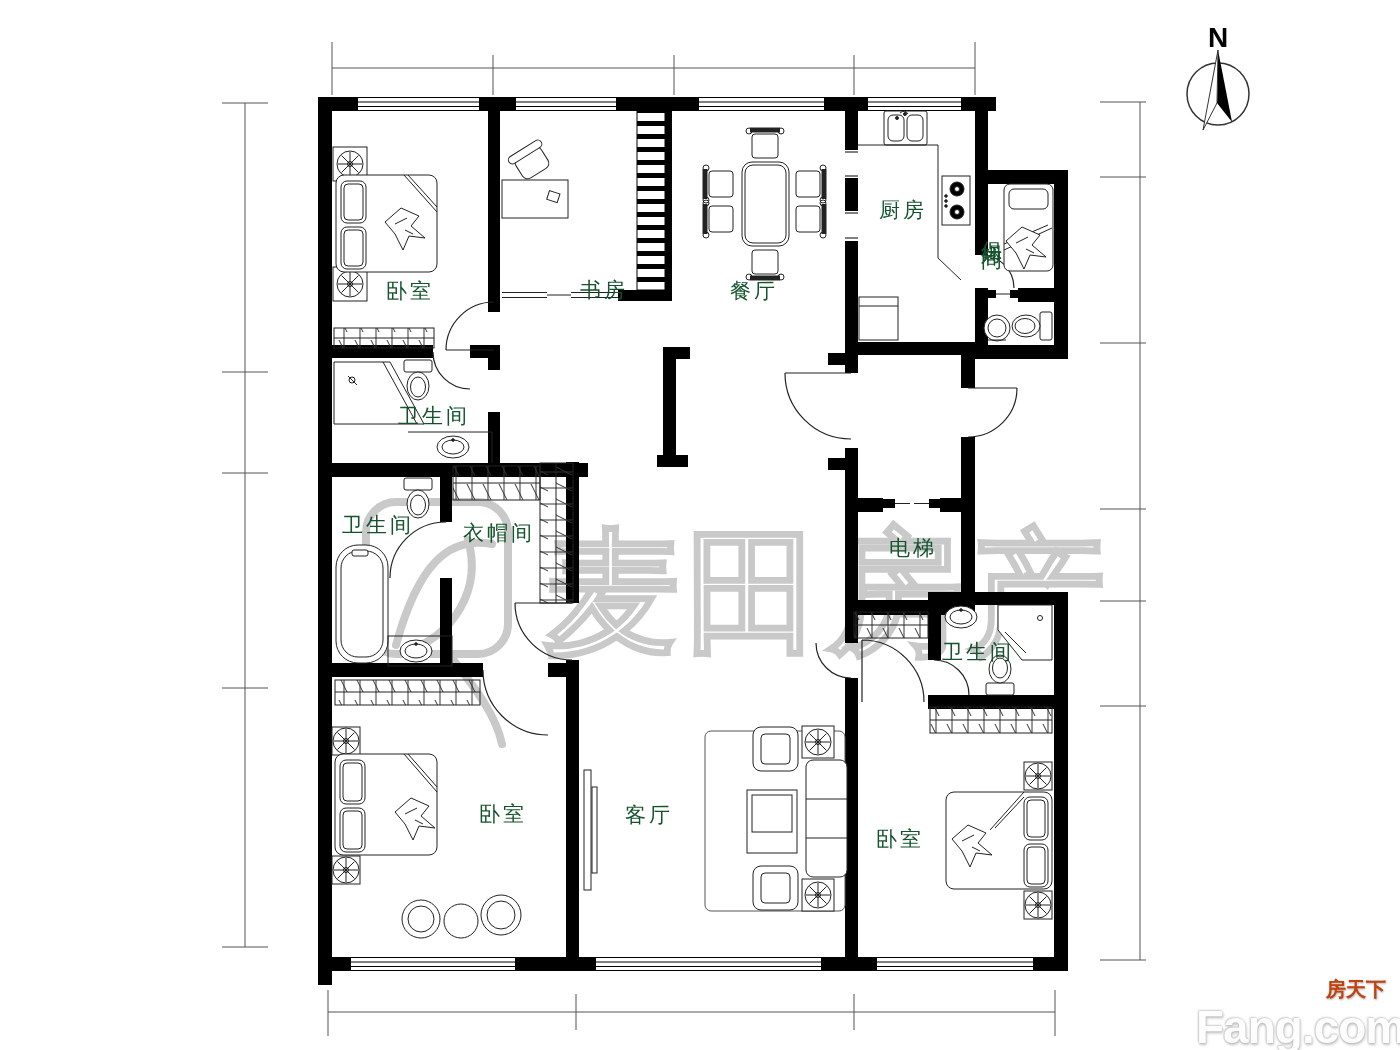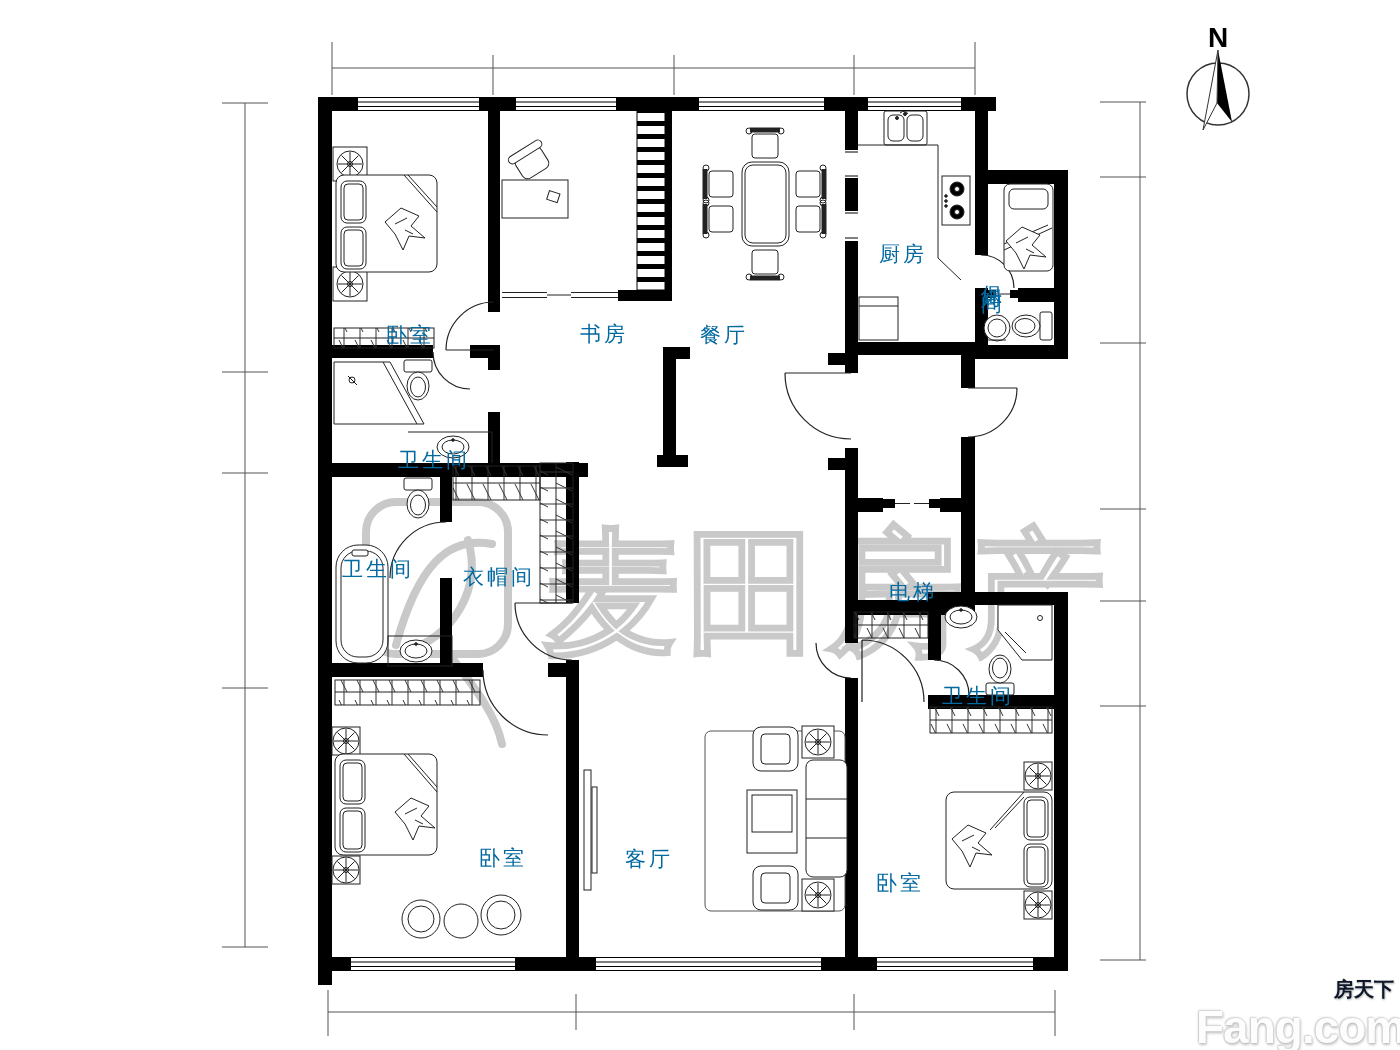--- a/index.html
+++ b/index.html
@@ -1,26 +1,26 @@
 <!DOCTYPE html>
 <html><head>
 <meta charset="utf-8">
 <style>
   html,body{margin:0;padding:0;background:#fff;}
   .stage{position:relative;width:1400px;height:1050px;background:#fff;overflow:hidden;
          font-family:"Liberation Sans",sans-serif;}
   .stage svg{position:absolute;left:0;top:0;}
   .label{position:absolute;transform:translate(-50%,-50%);
          font:500 21px/1.1 "Liberation Sans",sans-serif;
-         letter-spacing:3px;color:#0369a1;white-space:nowrap;margin-top:44px;}
+         letter-spacing:3px;color:#14532d;white-space:nowrap;}
   .label.vert{writing-mode:vertical-rl;letter-spacing:4px;}
   .north{position:absolute;left:1218px;top:38px;transform:translate(-50%,-50%);
          font:bold 28px "Liberation Sans",sans-serif;color:#000;}
   .fang{position:absolute;left:1196px;top:976px;width:198px;text-align:right;line-height:1;}
-  .fang-cn{font:bold 20px "Liberation Sans",sans-serif;color:#0f172a;margin-right:0;margin-bottom:-3px;
+  .fang-cn{font:bold 20px "Liberation Sans",sans-serif;color:#c2410c;margin-right:8px;margin-bottom:-3px;
            text-shadow:0 0 1px #b9b9b9,0 1px 2px #c6c6c6,1px 1px 2px #cfcfcf;}
   .fang-en{font:bold 46px "Liberation Sans",sans-serif;color:#fdfdfd;letter-spacing:-1px;
            text-shadow:0 0 1px #b3b3b3,0 1px 2px #c2c2c2,1px 2px 3px #cccccc,-1px -1px 2px #d4d4d4;}
   .wmtext{font:bold 136px "DejaVu Sans",sans-serif;letter-spacing:6px;}
 </style>
 </head>
 <body>
 
 <div class="stage">
 
@@ -378,21 +378,21 @@
         <rect x="1027" y="847" width="18" height="37" rx="4" fill="none"></rect>
         <path d="M1024,792 L990,830 M1024,797 L995,828" fill="none"></path>
         <use href="#quilt" x="972" y="845"></use>
       </g>
     </g>
   </g>
 </svg>
 
 <div class="label" style="left:410px;top:291px">卧室</div>
 <div class="label" style="left:604px;top:290px">书房</div>
-<div class="label" style="left:724px;top:291px">餐厅</div>
+<div class="label" style="left:754px;top:291px">餐厅</div>
 <div class="label" style="left:903px;top:210px">厨房</div>
 <div class="label vert" style="left:992px;top:230px">保姆间</div>
 <div class="label" style="left:434px;top:416px">卫生间</div>
 <div class="label" style="left:378px;top:525px">卫生间</div>
 <div class="label" style="left:499px;top:533px">衣帽间</div>
 <div class="label" style="left:913px;top:548px">电梯</div>
 <div class="label" style="left:978px;top:652px">卫生间</div>
 <div class="label" style="left:503px;top:814px">卧室</div>
 <div class="label" style="left:649px;top:815px">客厅</div>
 <div class="label" style="left:900px;top:839px">卧室</div>

